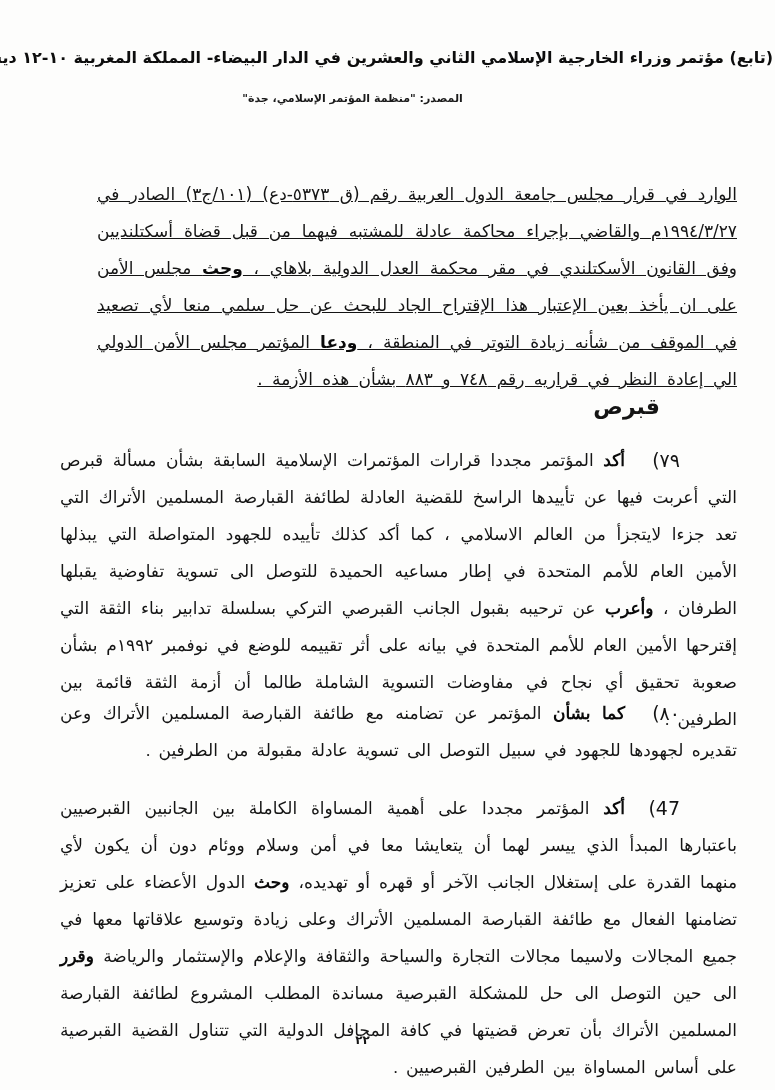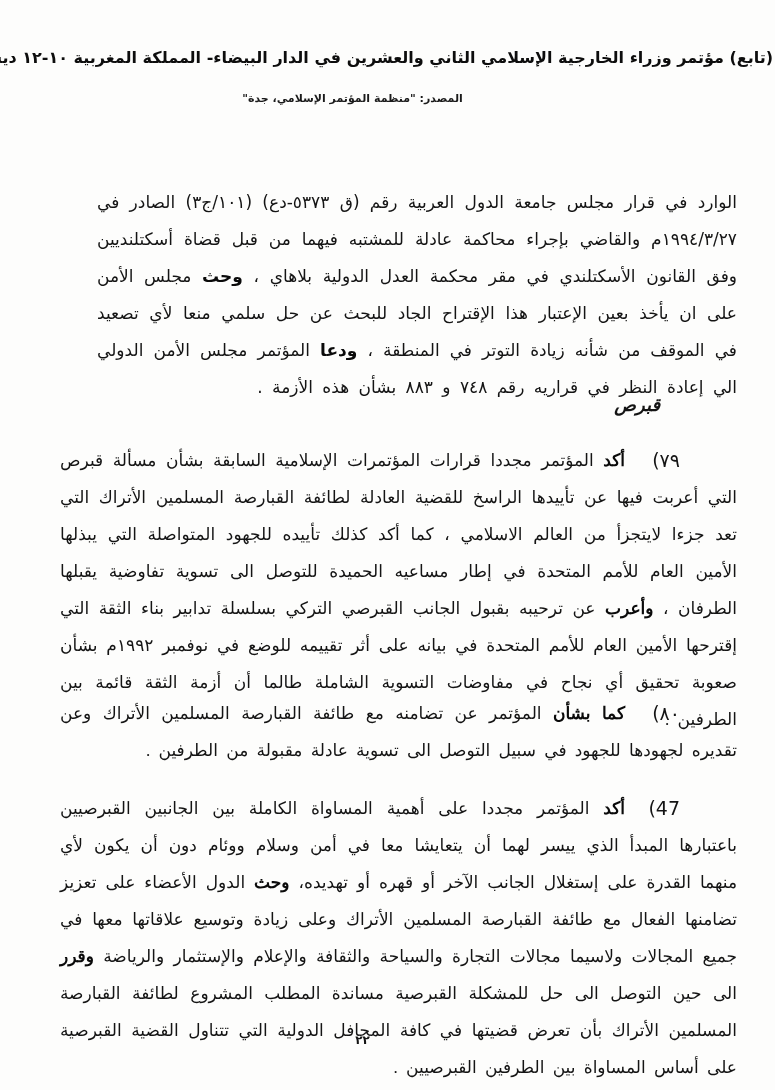--- a/index.html
+++ b/index.html
@@ -52,24 +52,23 @@
     position:absolute;
     right:57px;top:0;
     line-height:37px;
     font-size:19px;
   }
   .ptext.indent{text-indent:112px;font-family:Liberation Serif, serif;}
   .ptext b{font-weight:bold;color:#0a0a0a;}
   .heading{
     position:absolute;
     right:77px;
-    font-size:18px;
+    font-size:22px;
     font-weight:bold;
     word-spacing:6px;
-    font-style:italic;
   }
   .page-number{
     position:absolute;
     top:1033px;
     left:50%;
     width:80px;
     margin-left:-65px;
     text-align:center;
     font-size:12px;
     font-weight:bold;
@@ -79,21 +78,21 @@
 <body>
 
 <div class="page">
 
   <div class="header-title">(تابع) مؤتمر وزراء الخارجية الإسلامي الثاني والعشرين في الدار البيضاء- المملكة المغربية ١٠-١٢ ديسمبر ١٩٩٤-البيان الختامي</div>
 
   <div class="source-line">المصدر: "منظمة المؤتمر الإسلامي، جدة"</div>
 
   <div class="content">
 
-    <div class="para intro" style="top:16px;">
+    <div class="para intro" style="top:8px;text-decoration:underline;">
       <div class="ptext"><span>الوارد في قرار مجلس جامعة الدول العربية رقم (ق ٥٣٧٣-دع) (١٠١/ج٣) الصادر في ١٩٩٤/٣/٢٧م والقاضي بإجراء محاكمة عادلة للمشتبه فيهما من قبل قضاة أسكتلنديين وفق القانون الأسكتلندي في مقر محكمة العدل الدولية بلاهاي ، </span><b>وحث</b><span> مجلس الأمن على ان يأخذ بعين الإعتبار هذا الإقتراح الجاد للبحث عن حل سلمي منعا لأي تصعيد في الموقف من شأنه زيادة التوتر في المنطقة ، </span><b>ودعا</b><span> المؤتمر مجلس الأمن الدولي الي إعادة النظر في قراريه رقم ٧٤٨ و ٨٨٣ بشأن هذه الأزمة .</span></div>
     </div>
 
     <div class="heading" style="top:226px;">قبرص</div>
 
     <div class="para numbered" style="top:274px;">
       <span class="pnum">٧٩)</span>
       <div class="ptext indent"><b>أكد</b><span> المؤتمر مجددا قرارات المؤتمرات الإسلامية السابقة بشأن مسألة قبرص التي أعربت فيها عن تأييدها الراسخ للقضية العادلة لطائفة القبارصة المسلمين الأتراك التي تعد جزءا لايتجزأ من العالم الاسلامي ، كما أكد كذلك تأييده للجهود المتواصلة التي يبذلها الأمين العام للأمم المتحدة في إطار مساعيه الحميدة للتوصل الى تسوية تفاوضية يقبلها الطرفان ، </span><b>وأعرب</b><span> عن ترحيبه بقبول الجانب القبرصي التركي بسلسلة تدابير بناء الثقة التي إقترحها الأمين العام للأمم المتحدة في بيانه على أثر تقييمه للوضع في نوفمبر ١٩٩٢م بشأن صعوبة تحقيق أي نجاح في مفاوضات التسوية الشاملة طالما أن أزمة الثقة قائمة بين الطرفين .</span></div>
     </div>
 

